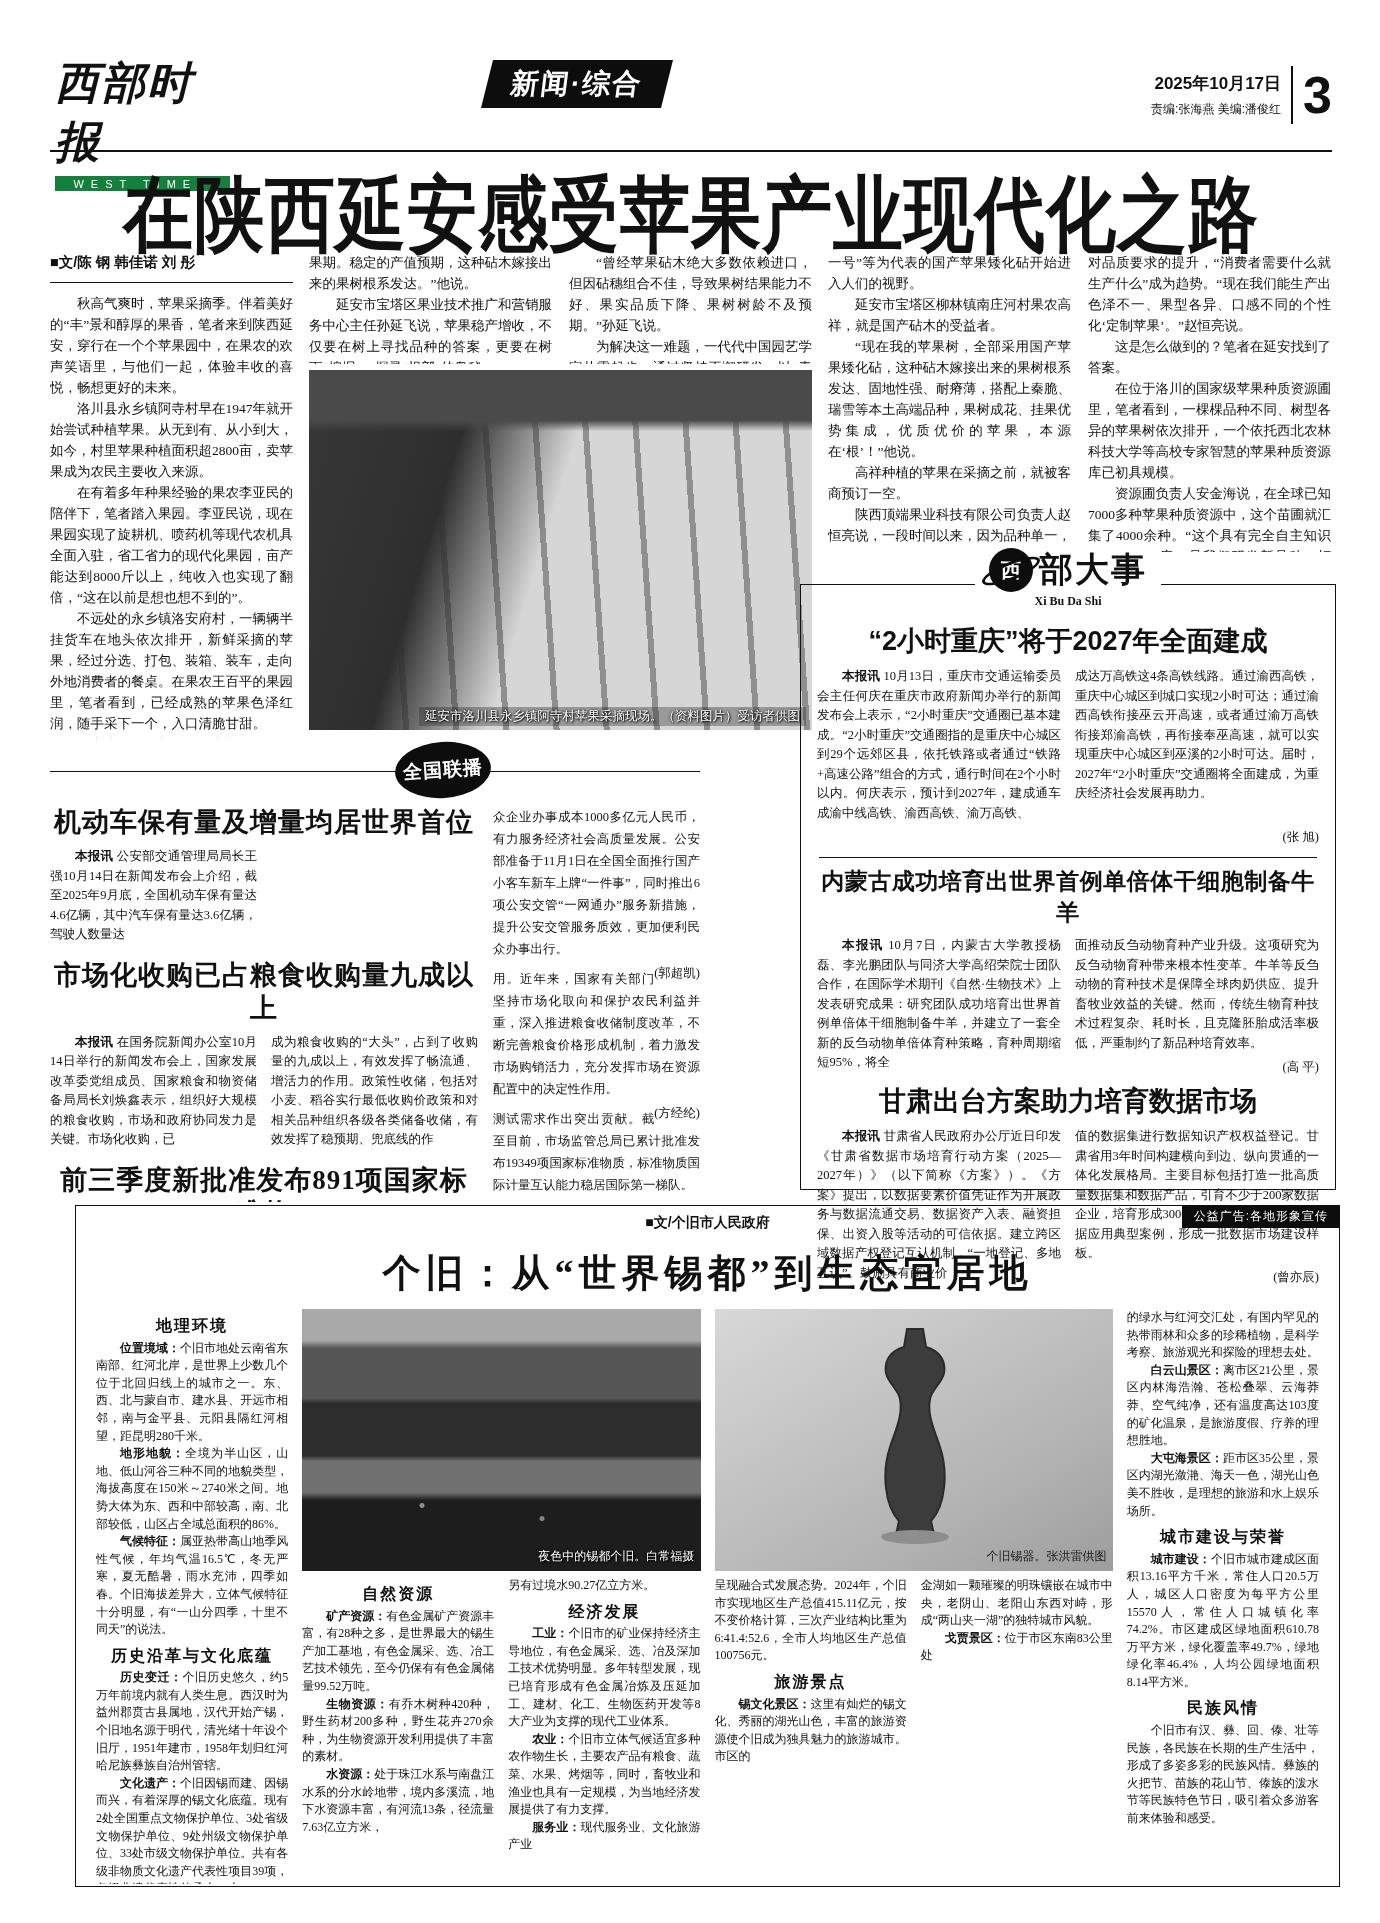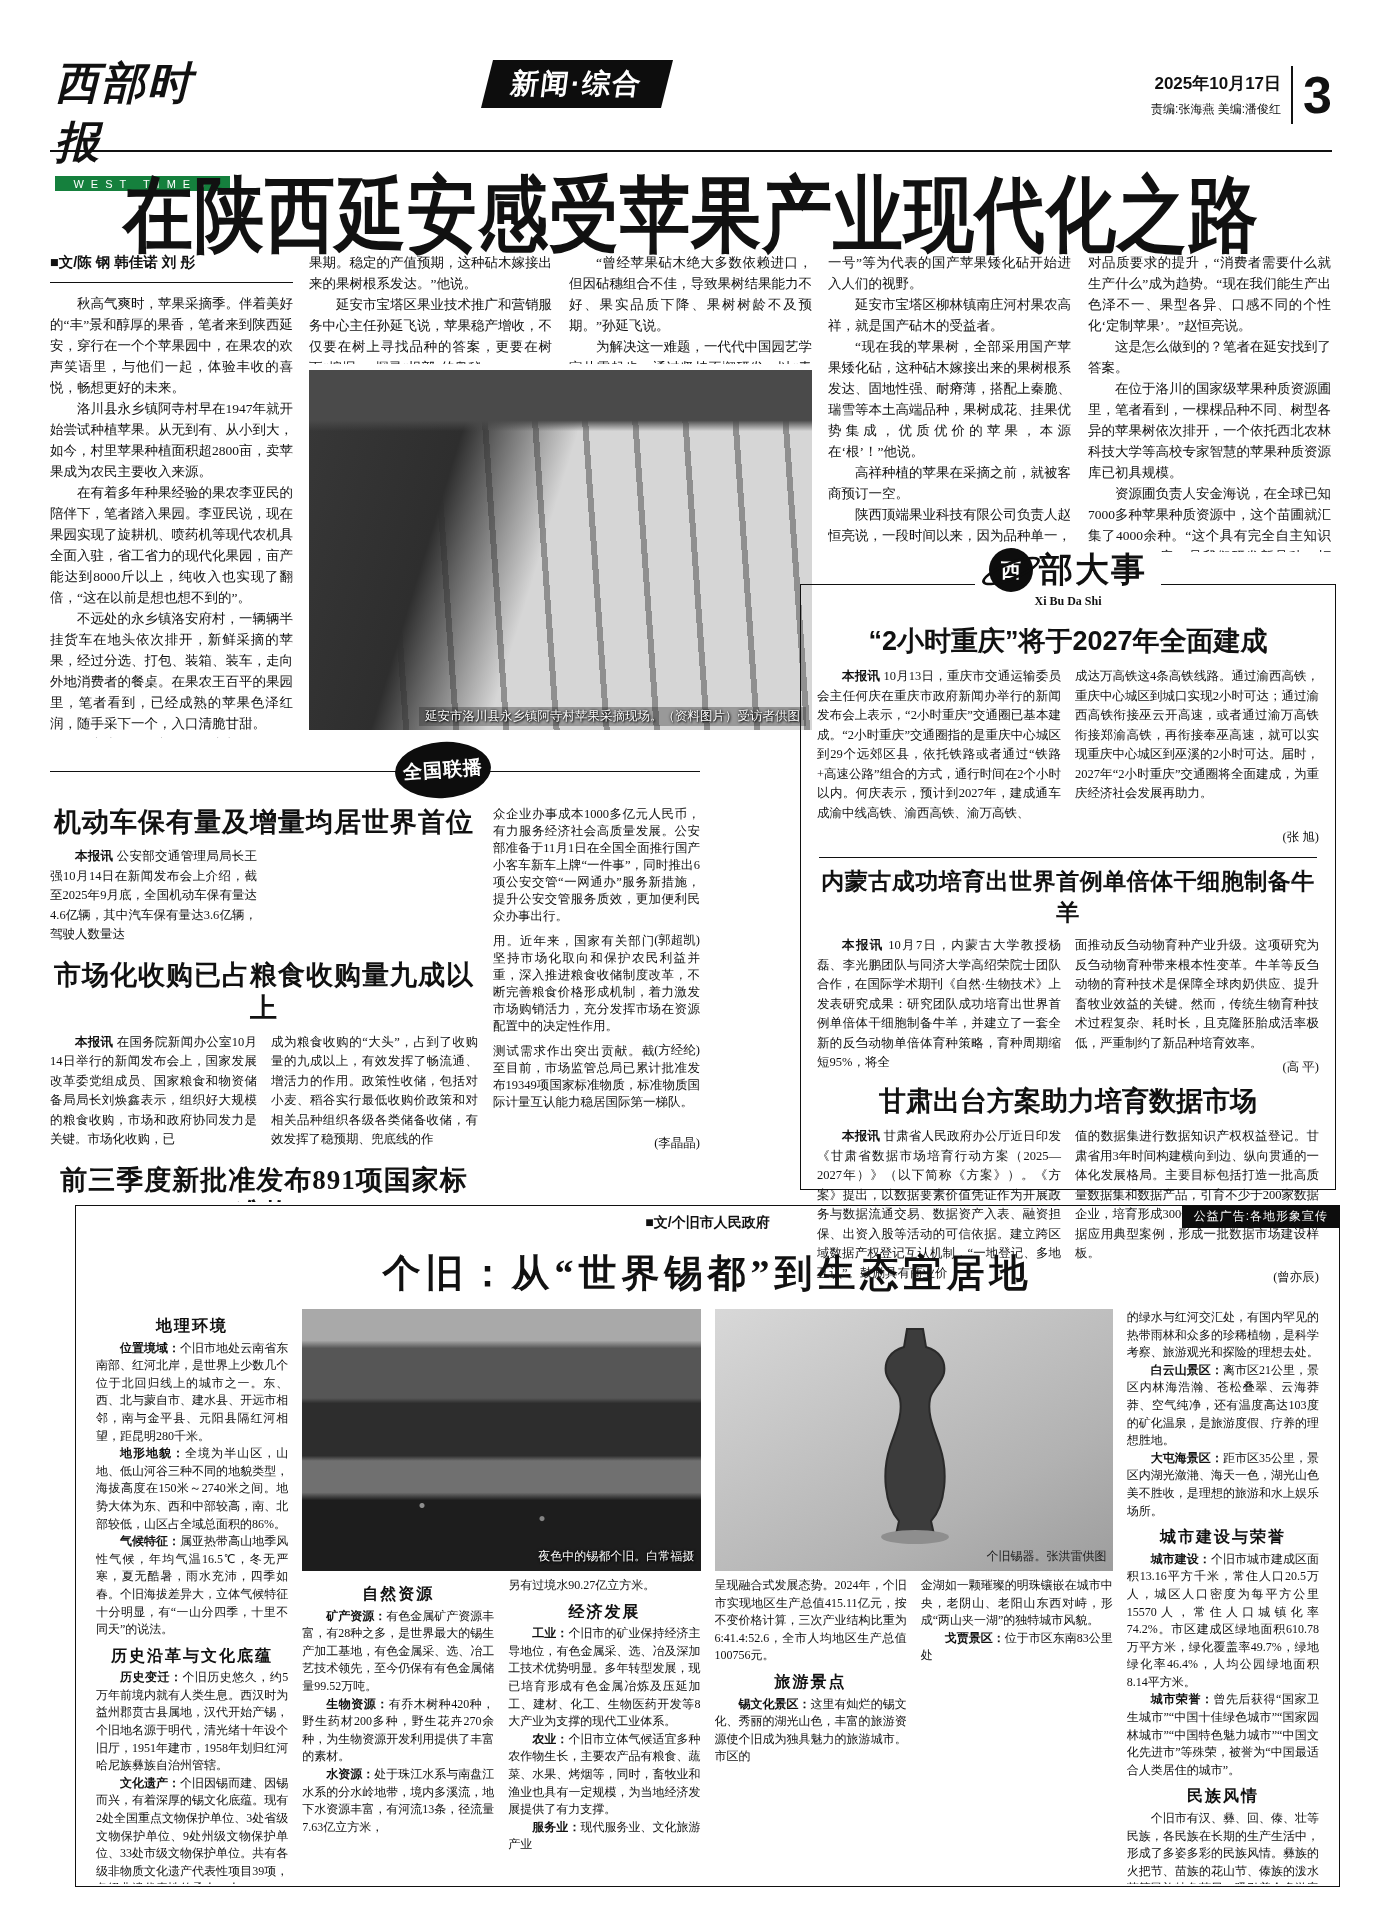--- a/index.html
+++ b/index.html
@@ -55,21 +55,21 @@
   #nat-rule { position:absolute; left:50px; top:771px; width:650px; height:1px; background:#111; }
   #nat-logo { position:absolute; left:395px; top:742px; width:96px; height:56px; background:#0d0d0d;
               border-radius:50%; transform:rotate(-4deg); display:flex; align-items:center; justify-content:center; }
   #nat-logo span { color:#fff; font-size:19px; font-weight:900; font-family:"Liberation Sans",sans-serif; letter-spacing:1px; }
   #national { position:absolute; left:50px; top:806px; width:650px; height:396px; overflow:hidden; }
   #nat-left { position:absolute; left:0; top:0; width:428px; }
   .nat-art + .nat-art { margin-top:14px; }
   .nat-head { text-align:center; font-size:27px; font-weight:900; line-height:33px; letter-spacing:1px; margin-bottom:8px; }
   .nat-cols { display:flex; gap:14px; }
   .nat-cols > div { width:207px; font-size:12.5px; line-height:19.5px; text-align:justify; }
-  #nat-col3 { position:absolute; left:443px; top:0; width:207px; font-size:12.5px; line-height:17px; text-align:justify; }
+  #nat-col3 { position:absolute; left:443px; top:0; width:207px; font-size:12.5px; line-height:22px; text-align:justify; }
   .lead { font-weight:bold; font-family:"Liberation Sans",sans-serif; }
   .sig { float:right;margin-top:24px; }
   p.cont { text-indent:0; }
   .bodyp { text-indent:2em; }
 
   
   #west-box { position:absolute; left:800px; top:584px; width:536px; height:606px; border:1px solid #111; padding:6px 16px; }
   #west-logo { position:absolute; left:50%; top:-38px; transform:translateX(-50%); background:#fff; padding:0 14px; text-align:center; }
   #west-logo .row { display:flex; align-items:center; gap:6px; }
   #west-logo .globe { position:relative; width:44px; height:44px; background:#0d0d0d; border-radius:50%;
@@ -324,20 +324,19 @@
           </div>
         </div>
       </div>
 
       <div class="adcol w1">
         <p class="noind">的绿水与红河交汇处，有国内罕见的热带雨林和众多的珍稀植物，是科学考察、旅游观光和探险的理想去处。</p>
         <p><b class="lead">白云山景区：</b><span>离市区21公里，景区内林海浩瀚、苍松叠翠、云海莽莽、空气纯净，还有温度高达103度的矿化温泉，是旅游度假、疗养的理想胜地。</span></p>
         <p><b class="lead">大屯海景区：</b><span>距市区35公里，景区内湖光潋滟、海天一色，湖光山色美不胜收，是理想的旅游和水上娱乐场所。</span></p>
         <div class="sec-h">城市建设与荣誉</div>
         <p><b class="lead">城市建设：</b><span>个旧市城市建成区面积13.16平方千米，常住人口20.5万人，城区人口密度为每平方公里15570人，常住人口城镇化率74.2%。市区建成区绿地面积610.78万平方米，绿化覆盖率49.7%，绿地绿化率46.4%，人均公园绿地面积8.14平方米。</span></p>
-        <p><b class="lead">城市荣誉：</b><span>曾先后获得“国家卫生城市”“中国十佳绿色城市”“国家园林城市”“中国特色魅力城市”“中国文化先进市”等殊荣，被誉为“中国最适合人类居住的城市”。</span></p>
         <div class="sec-h">民族风情</div>
         <p>个旧市有汉、彝、回、傣、壮等民族，各民族在长期的生产生活中，形成了多姿多彩的民族风情。彝族的火把节、苗族的花山节、傣族的泼水节等民族特色节日，吸引着众多游客前来体验和感受。</p>
       </div>
     </div>
   </div>
 
 </div>
 
 </body></html>

